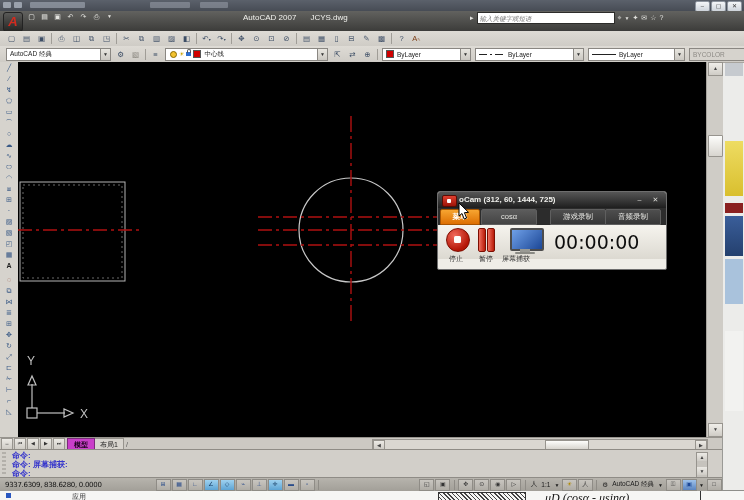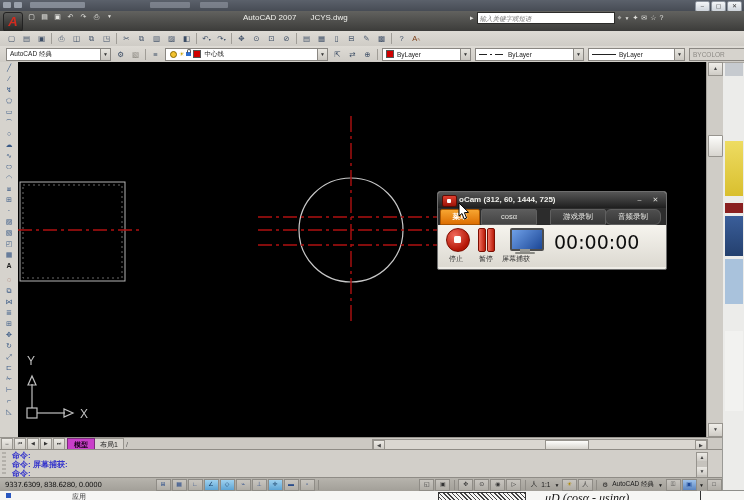--- a/index.html
+++ b/index.html
@@ -78,21 +78,21 @@
   #oc-title{height:16px;background:linear-gradient(#565656,#1e1e1e);border-radius:2px 2px 0 0;position:relative;}
   #oc-ico{position:absolute;left:4px;top:3px;width:13px;height:10px;background:linear-gradient(#e04030,#9c1408);
           border-radius:2px;border:1px solid #5a0c04;}
   #oc-ico::after{content:'';position:absolute;left:4px;top:2.5px;width:4px;height:4px;background:#fff;border-radius:1px;}
   #oc-title .t{position:absolute;left:21px;top:3px;font-size:8px;font-weight:bold;color:#f0f0ec;white-space:nowrap;}
   #oc-title .wb{position:absolute;top:3px;width:13px;height:10px;text-align:center;font-size:7px;line-height:10px;color:#d8d8d4;}
   #oc-tabs{height:17px;background:#2c2c2c;position:relative;}
   .oc-tab{position:absolute;top:1px;height:14px;font-size:7.5px;line-height:14px;text-align:center;color:#e6e6e2;
           border:1px solid #5f5f5f;background:linear-gradient(#4e4e4e,#373737);border-radius:2px 2px 0 0;}
   #oc-menu{left:2px;width:38px;background:linear-gradient(#f7a531,#dd6f02);border-color:#a85400;color:#fff;font-weight:bold;}
-  #oc-body{height:42px;position:relative;background:linear-gradient(#f6f4ee,#dcd9d1);}
+  #oc-body{height:34px;position:relative;background:linear-gradient(#f6f4ee,#dcd9d1);}
   #oc-stop-ico{position:absolute;left:8px;top:3px;width:22px;height:22px;border-radius:50%;
                background:radial-gradient(circle at 35% 30%,#f06a5a,#b41505 70%);border:1px solid #7c0e02;}
   #oc-stop-ico::after{content:'';position:absolute;left:6.5px;top:6.5px;width:7px;height:7px;background:#fdfdfa;border-radius:1.5px;}
   .pbar{position:absolute;top:3px;width:6px;height:22px;border-radius:2px;
         background:linear-gradient(90deg,#f07060,#b81a08);border:1px solid #7c0e02;}
   #oc-mon{position:absolute;left:72px;top:3px;width:30px;height:19px;border:2px solid #4d4d4d;border-radius:2px;
           background:linear-gradient(135deg,#6fa0e8,#1c4796);}
   #oc-mon-stand{position:absolute;left:82px;top:24px;width:10px;height:3px;background:#9a9a94;}
   #oc-mon-base{position:absolute;left:77px;top:27px;width:20px;height:2px;background:#8a8a84;border-radius:1px;}
   .oc-lbl{position:absolute;top:29px;font-size:7px;color:#333;white-space:nowrap;}
@@ -386,21 +386,21 @@
     <div id="oc-title">
       <div id="oc-ico"></div>
       <span class="t">oCam (312, 60, 1444, 725)</span>
       <span class="wb" style="right:20px;">–</span>
       <span class="wb" style="right:4px;">✕</span>
     </div>
     <div id="oc-tabs">
       <div class="oc-tab" id="oc-menu">菜单</div>
       <div class="oc-tab" style="left:43px;width:54px;background:linear-gradient(#5c5c5c,#444);">cosα</div>
       <div class="oc-tab" style="left:112px;width:54px;">游戏录制</div>
-      <div class="oc-tab" style="left:167px;width:54px;border-radius:6px;">音频录制</div>
+      <div class="oc-tab" style="left:167px;width:54px;">音频录制</div>
     </div>
     <div id="oc-body">
       <div id="oc-stop-ico"></div>
       <span class="oc-lbl" style="left:11px;">停止</span>
       <div class="pbar" style="left:40px;"></div>
       <div class="pbar" style="left:49px;"></div>
       <span class="oc-lbl" style="left:41px;">暂停</span>
       <div id="oc-mon"></div>
       <div id="oc-mon-stand"></div>
       <div id="oc-mon-base"></div>

